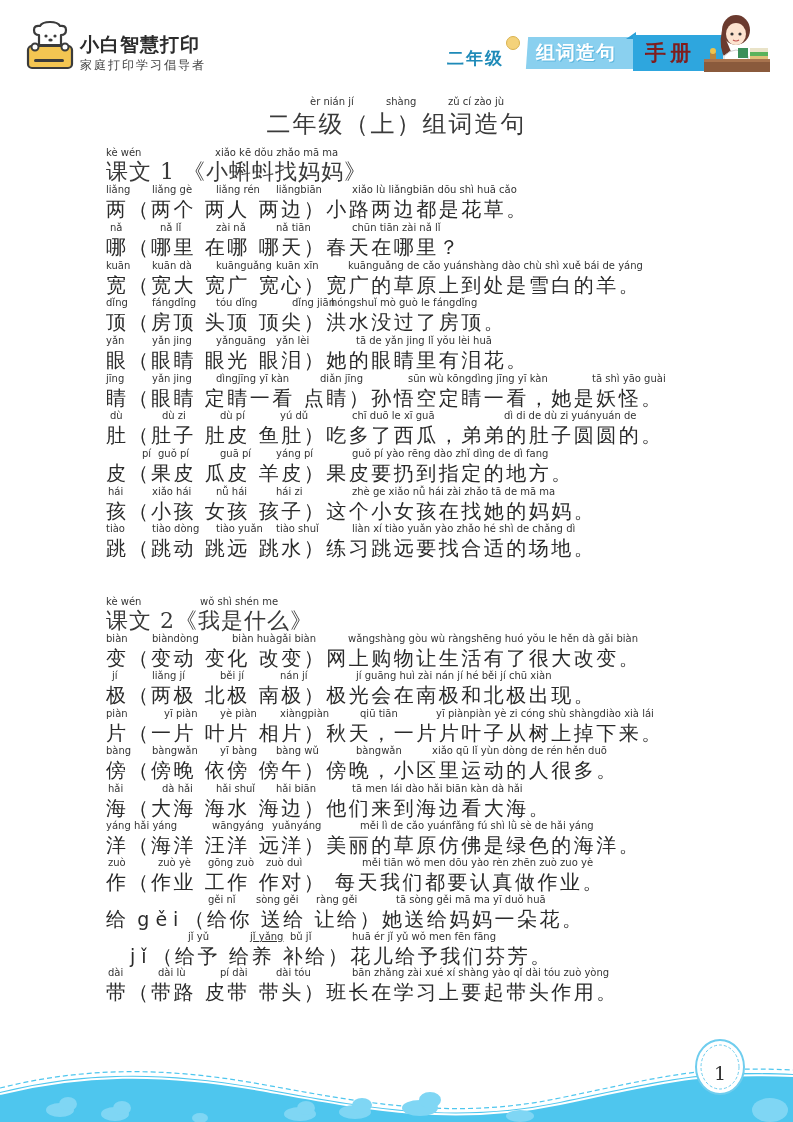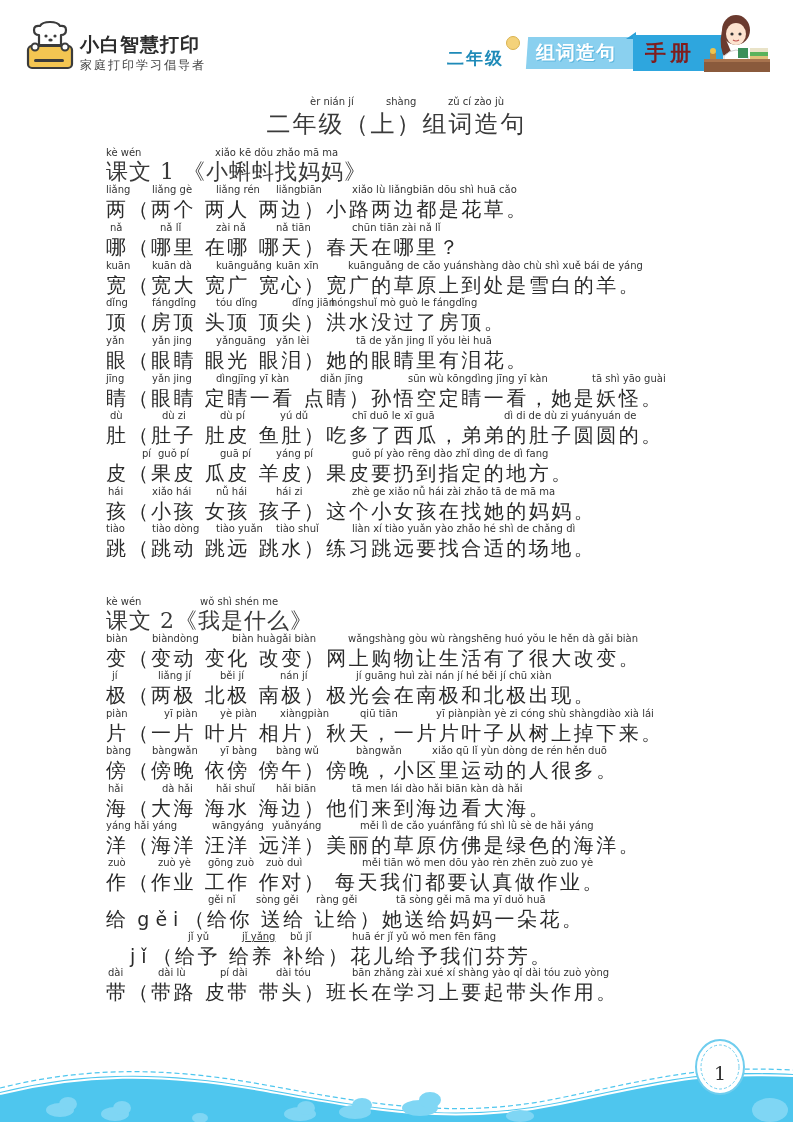--- a/index.html
+++ b/index.html
@@ -222,21 +222,21 @@
         <span style="left: 46px;">biàndòng</span>
         <span style="left: 110px; padding-left: 16px;">biàn huà</span>
         <span style="left: 170px;">gǎi biàn</span>
         <span style="left: 242px;">wǎngshàng gòu  wù ràngshēng huó yǒu   le   hěn  dà  gǎi biàn</span>
       </div>
       <div class="hz">变（变动 变化 改变）网上购物让生活有了很大改变。</div>
     </div>
     <div class="row" style="top: 670px;">
       <div class="py">
         <span style="left: 6px;">jí</span>
-        <span style="left: 52px;">liǎng jí</span>
+        <span style="left: 46px;">liǎng jí</span>
         <span style="left: 114px;">běi  jí</span>
         <span style="left: 174px;">nán  jí</span>
         <span style="left: 250px;">jí  guāng huì  zài  nán   jí   hé  běi   jí  chū xiàn</span>
       </div>
       <div class="hz">极（两极 北极 南极）极光会在南极和北极出现。</div>
     </div>
     <div class="row" style="top: 708px;">
       <div class="py">
         <span style="left: 0px;">piàn</span>
         <span style="left: 58px;">yī  piàn</span>
@@ -293,21 +293,21 @@
         <span style="left: 102px;">gěi   nǐ</span>
         <span style="left: 150px;">sòng gěi</span>
         <span style="left: 210px;">ràng gěi</span>
         <span style="left: 290px;">tā  sòng gěi  mā   ma   yī   duǒ huā</span>
       </div>
       <div class="hz">给 <span class="latin">gěi</span>（给你 送给 让给）她送给妈妈一朵花。</div>
     </div>
     <div class="row" style="top: 931px; left: 130px;">
       <div class="py">
         <span style="left: 58px;">jǐ   yǔ</span>
-        <span style="left: 112px; text-decoration: underline;">jǐ  yǎng</span>
+        <span style="left: 120px; text-decoration: underline;">jǐ  yǎng</span>
         <span style="left: 160px;">bǔ   jǐ</span>
         <span style="left: 222px;">huā   ér    jǐ   yǔ   wǒ men  fēn fāng</span>
       </div>
       <div class="hz"><span class="latin">jǐ</span>（给予 给养 补给）花儿给予我们芬芳。</div>
     </div>
     <div class="row" style="top: 967px;">
       <div class="py">
         <span style="left: 2px;">dài</span>
         <span style="left: 52px;">dài  lù</span>
         <span style="left: 114px;">pí  dài</span>

